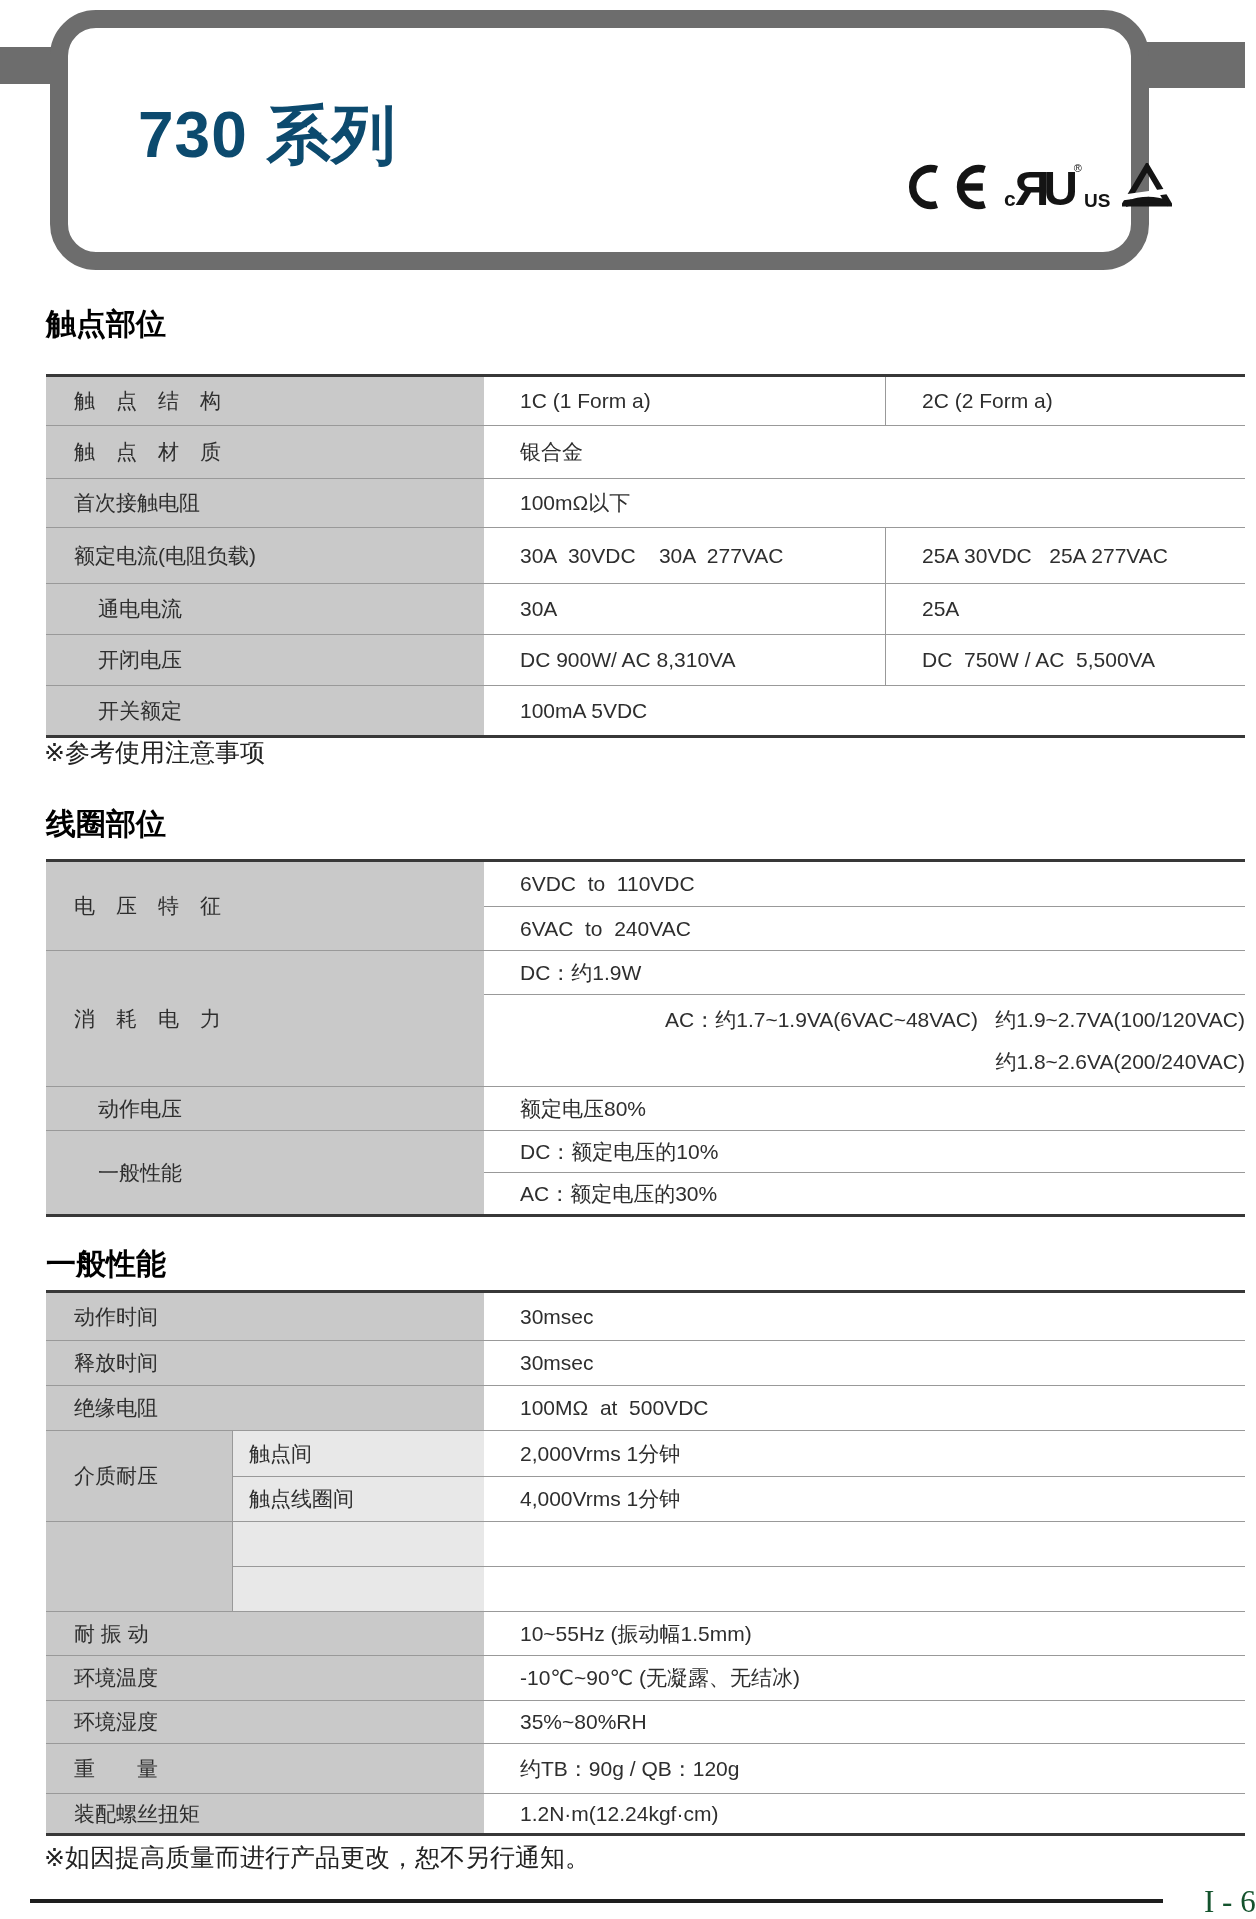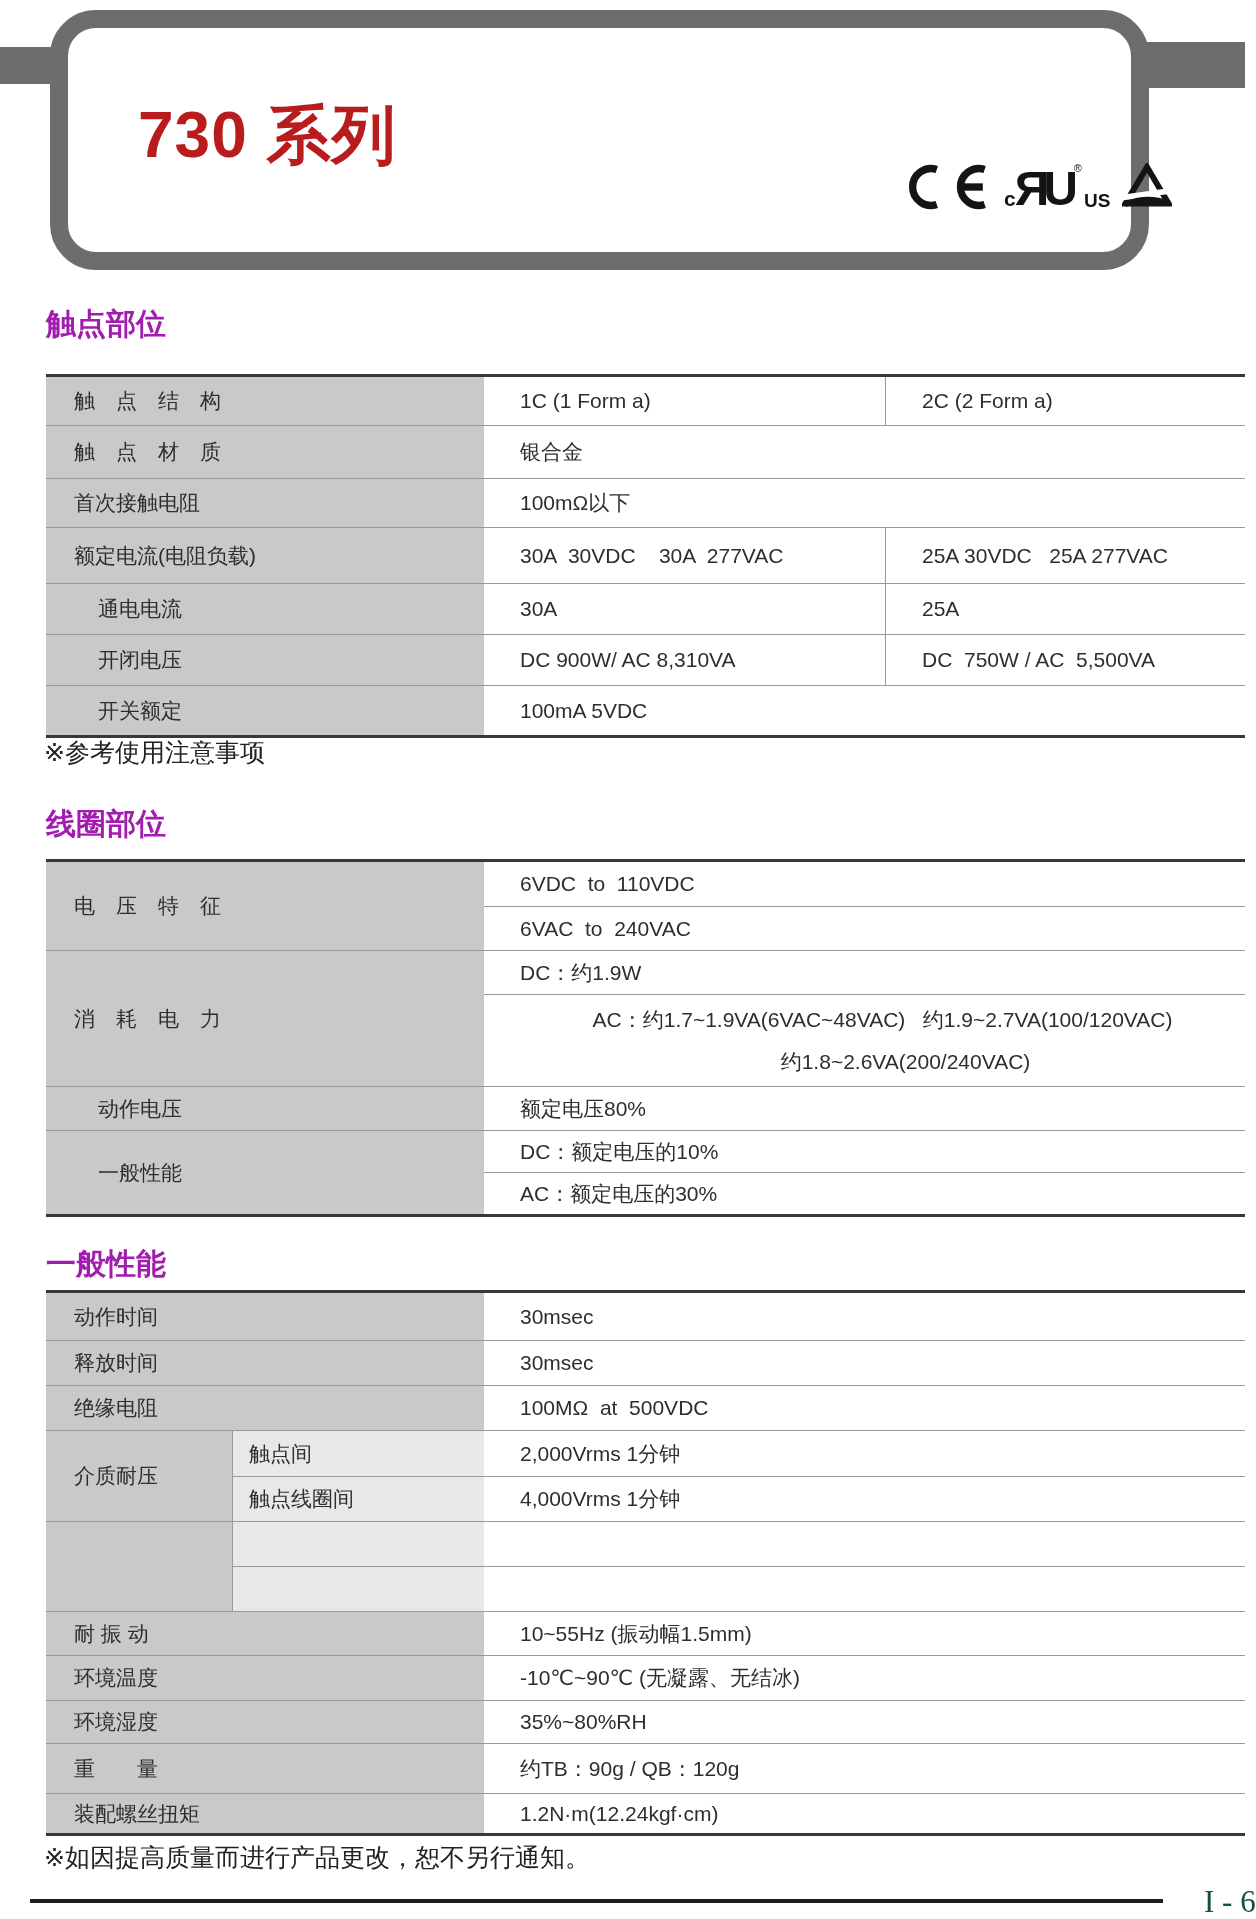--- a/index.html
+++ b/index.html
@@ -10,47 +10,47 @@
   
   .hbar { position:absolute; background:#6d6d6d; }
   .hbar.left  { left:0;    top:47px; width:52px;  height:37px; }
   .hbar.right { left:1140px; top:42px; width:105px; height:46px; }
   .hbox {
     position:absolute; left:50px; top:10px; width:1099px; height:260px;
     border:18px solid #6d6d6d; border-radius:46px; background:#fff; box-sizing:border-box;
   }
   .title {
     position:absolute; left:138px; top:92px; margin:0;
-    font-size:64px; font-weight:bold; color:#b91c1c; letter-spacing:1px; white-space:pre;
+    font-size:64px; font-weight:bold; color:#0c4a6e; letter-spacing:1px; white-space:pre;
   }
   .logos { position:absolute; left:900px; top:164px; height:50px; display:flex; align-items:center; gap:12px; }
   .cul { display:flex; align-items:flex-end; color:#141414; line-height:1; }
   .cul .ul-c  { font-size:21px; font-weight:bold; margin:0 -1px 4px 0; }
   .cul .ul-ru { font-size:48px; font-weight:bold; letter-spacing:-6px; }
   .cul .ul-reg{ font-size:11px; align-self:flex-start; margin:-2px 0 0 2px; }
   .cul .ul-us { font-size:19px; font-weight:bold; margin:0 0 3px 2px; }
   
-  .sec { position:absolute; left:46px; margin:0; font-size:30px; line-height:36px; font-weight:bold; color:#a21caf; white-space:pre; }
+  .sec { position:absolute; left:46px; margin:0; font-size:30px; line-height:36px; font-weight:bold; color:#000000; white-space:pre; }
   .note { position:absolute; left:44px; font-size:25px; line-height:32px; color:#222; white-space:pre; }
   
   .tbl {
     position:absolute; left:46px; width:1199px; display:grid;
     border-top:3px solid #383838; border-bottom:3px solid #383838; box-sizing:content-box;
   }
   .tbl.contact { top:374px;  grid-template-columns:438px 402px 359px; grid-template-rows:48px 53px 49px 56px 51px 51px 50px; }
   .tbl.coil    { top:859px;  grid-template-columns:438px 761px;       grid-template-rows:44px 44px 44px 92px 44px 42px 42px; }
   .tbl.general { top:1290px; grid-template-columns:186px 252px 761px; grid-template-rows:47px 45px 45px 46px 45px 45px 45px 44px 45px 43px 50px 40px; }
   .c   { display:flex; align-items:center; font-size:21px; white-space:pre; color:#2e2e2e; box-sizing:border-box; }
   .lab { background:#c9c9c9; padding-left:28px; }
   .lab.ind { padding-left:52px; }
   .sub { background:#e8e8e8; padding-left:16px; border-left:1px solid #999; }
   .val { background:#fff; padding-left:36px; }
   .bt  { border-top:1px solid #999; }
   .br  { border-right:1px solid #999; }
-  .vstack { flex-direction:column; align-items:center; justify-content:center; gap:14px; }
+  .vstack { flex-direction:column; align-items:flex-end; justify-content:center; gap:14px; }
   .vstack .l2 { padding-left:46px; }
   
   .frule  { position:absolute; left:30px; top:1899px; width:1133px; height:4px; background:#1e1e1e; }
   .pageno { position:absolute; left:1172px; top:1884px; font-family:"Liberation Serif","DejaVu Serif",serif; font-size:31px; color:#14532d; white-space:pre;margin-left:32px; }
 </style>
 </head>
 <body>
 
 <div class="page">
 

